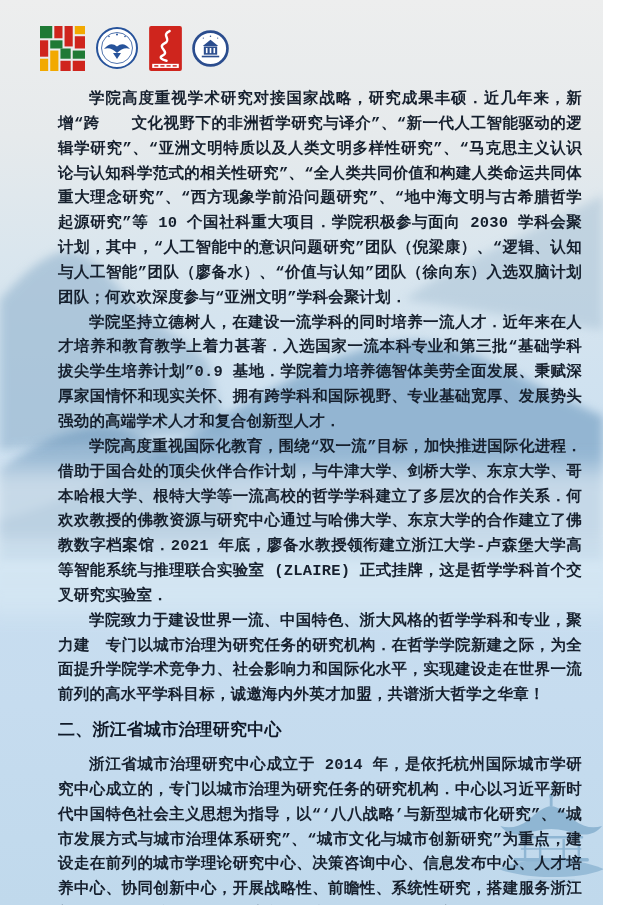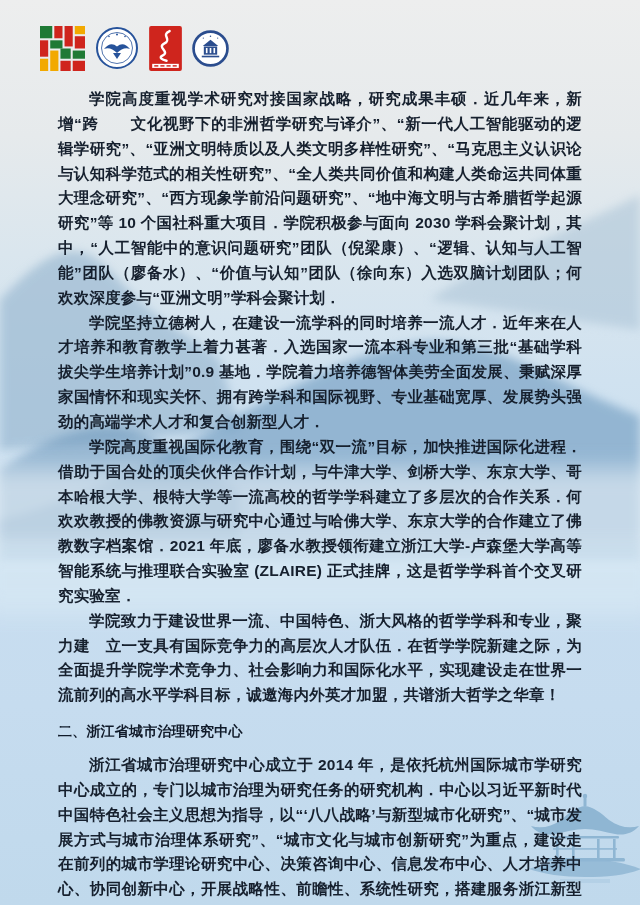--- a/index.html
+++ b/index.html
@@ -1,34 +1,35 @@
 <!DOCTYPE html>
 <html><head>
 <meta charset="utf-8">
 <style>
   html,body{margin:0;padding:0;}
   .page{
-    position:relative;width:640px;height:905px;overflow:hidden;
-    font-family:Liberation Sans, sans-serif;
+    position:relative;width:572px;height:905px;overflow:hidden;
+    font-family:Liberation Mono, monospace;
+    padding-left:31px;
   }
   .bg{position:absolute;inset:0;width:100%;height:100%;display:block;}
   .logos{
     position:absolute;top:23px;left:40px;height:50px;
     display:flex;align-items:center;gap:10px;
   }
   .logo{display:block;}
   .content{
     position:absolute;top:87px;left:58px;width:524px;color:#16202e;
   }
   .content p{
     margin:0;font-size:15.5px;line-height:24.85px;text-align:justify;
     text-indent:2em;font-weight:600;letter-spacing:0.2px;
   }
   .content h2{
-    margin:11px 0 10px 0;font-size:14px;line-height:24px;
+    margin:11px 0 10px 0;font-size:17px;line-height:24px;
     font-weight:800;color:#101a29;letter-spacing:0.2px;
   }
 </style>
 </head>
 <body>
 
 <div class="page">
 
   <svg class="bg" viewBox="0 0 640 905" preserveAspectRatio="none">
     <defs>
@@ -128,18 +129,18 @@
       <circle cx="11" cy="7.8" r="0.6" fill="#2b4d8e"></circle>
       <circle cx="25" cy="7.8" r="0.6" fill="#2b4d8e"></circle>
     </svg>
 
   </header>
 
   <main class="content">
     <p>学院高度重视学术研究对接国家战略，研究成果丰硕．近几年来，新增“跨　　文化视野下的非洲哲学研究与译介”、“新一代人工智能驱动的逻辑学研究”、“亚洲文明特质以及人类文明多样性研究”、“马克思主义认识论与认知科学范式的相关性研究”、“全人类共同价值和构建人类命运共同体重大理念研究”、“西方现象学前沿问题研究”、“地中海文明与古希腊哲学起源研究”等 10 个国社科重大项目．学院积极参与面向 2030 学科会聚计划，其中，“人工智能中的意识问题研究”团队（倪梁康）、“逻辑、认知与人工智能”团队（廖备水）、“价值与认知”团队（徐向东）入选双脑计划团队；何欢欢深度参与“亚洲文明”学科会聚计划．</p>
     <p>学院坚持立德树人，在建设一流学科的同时培养一流人才．近年来在人才培养和教育教学上着力甚著．入选国家一流本科专业和第三批“基础学科拔尖学生培养计划”0.9 基地．学院着力培养德智体美劳全面发展、秉赋深厚家国情怀和现实关怀、拥有跨学科和国际视野、专业基础宽厚、发展势头强劲的高端学术人才和复合创新型人才．</p>
     <p>学院高度重视国际化教育，围绕“双一流”目标，加快推进国际化进程．借助于国合处的顶尖伙伴合作计划，与牛津大学、剑桥大学、东京大学、哥本哈根大学、根特大学等一流高校的哲学学科建立了多层次的合作关系．何欢欢教授的佛教资源与研究中心通过与哈佛大学、东京大学的合作建立了佛教数字档案馆．2021 年底，廖备水教授领衔建立浙江大学-卢森堡大学高等智能系统与推理联合实验室 (ZLAIRE) 正式挂牌，这是哲学学科首个交叉研究实验室．</p>
-    <p>学院致力于建设世界一流、中国特色、浙大风格的哲学学科和专业，聚力建　立一支具有国际竞争力的高层次人才队伍．在哲学学院新建之际，为全面提升学院学术竞争力、社会影响力和国际化水平，实现建设走在世界一流前列的高水平学科目标，诚邀海内外英才加盟，共谱浙大哲学之华章！</p>
+    <p>学院致力于建设世界一流、中国特色、浙大风格的哲学学科和专业，聚力建　专门以城市治理为研究任务的研究机构．在哲学学院新建之际，为全面提升学院学术竞争力、社会影响力和国际化水平，实现建设走在世界一流前列的高水平学科目标，诚邀海内外英才加盟，共谱浙大哲学之华章！</p>
     <h2>二、浙江省城市治理研究中心</h2>
     <p>浙江省城市治理研究中心成立于 2014 年，是依托杭州国际城市学研究中心成立的，专门以城市治理为研究任务的研究机构．中心以习近平新时代中国特色社会主义思想为指导，以“‘八八战略’与新型城市化研究”、“城市发展方式与城市治理体系研究”、“城市文化与城市创新研究”为重点，建设走在前列的城市学理论研究中心、决策咨询中心、信息发布中心、人才培养中心、协同创新中心，开展战略性、前瞻性、系统性研究，搭建服务浙江新型城镇化与治理现代化的综合性平台．2018 年，中心获批首批浙江省首批新型重点专业智库．</p>
   </main>
 
 </div>
 
 </body></html>

